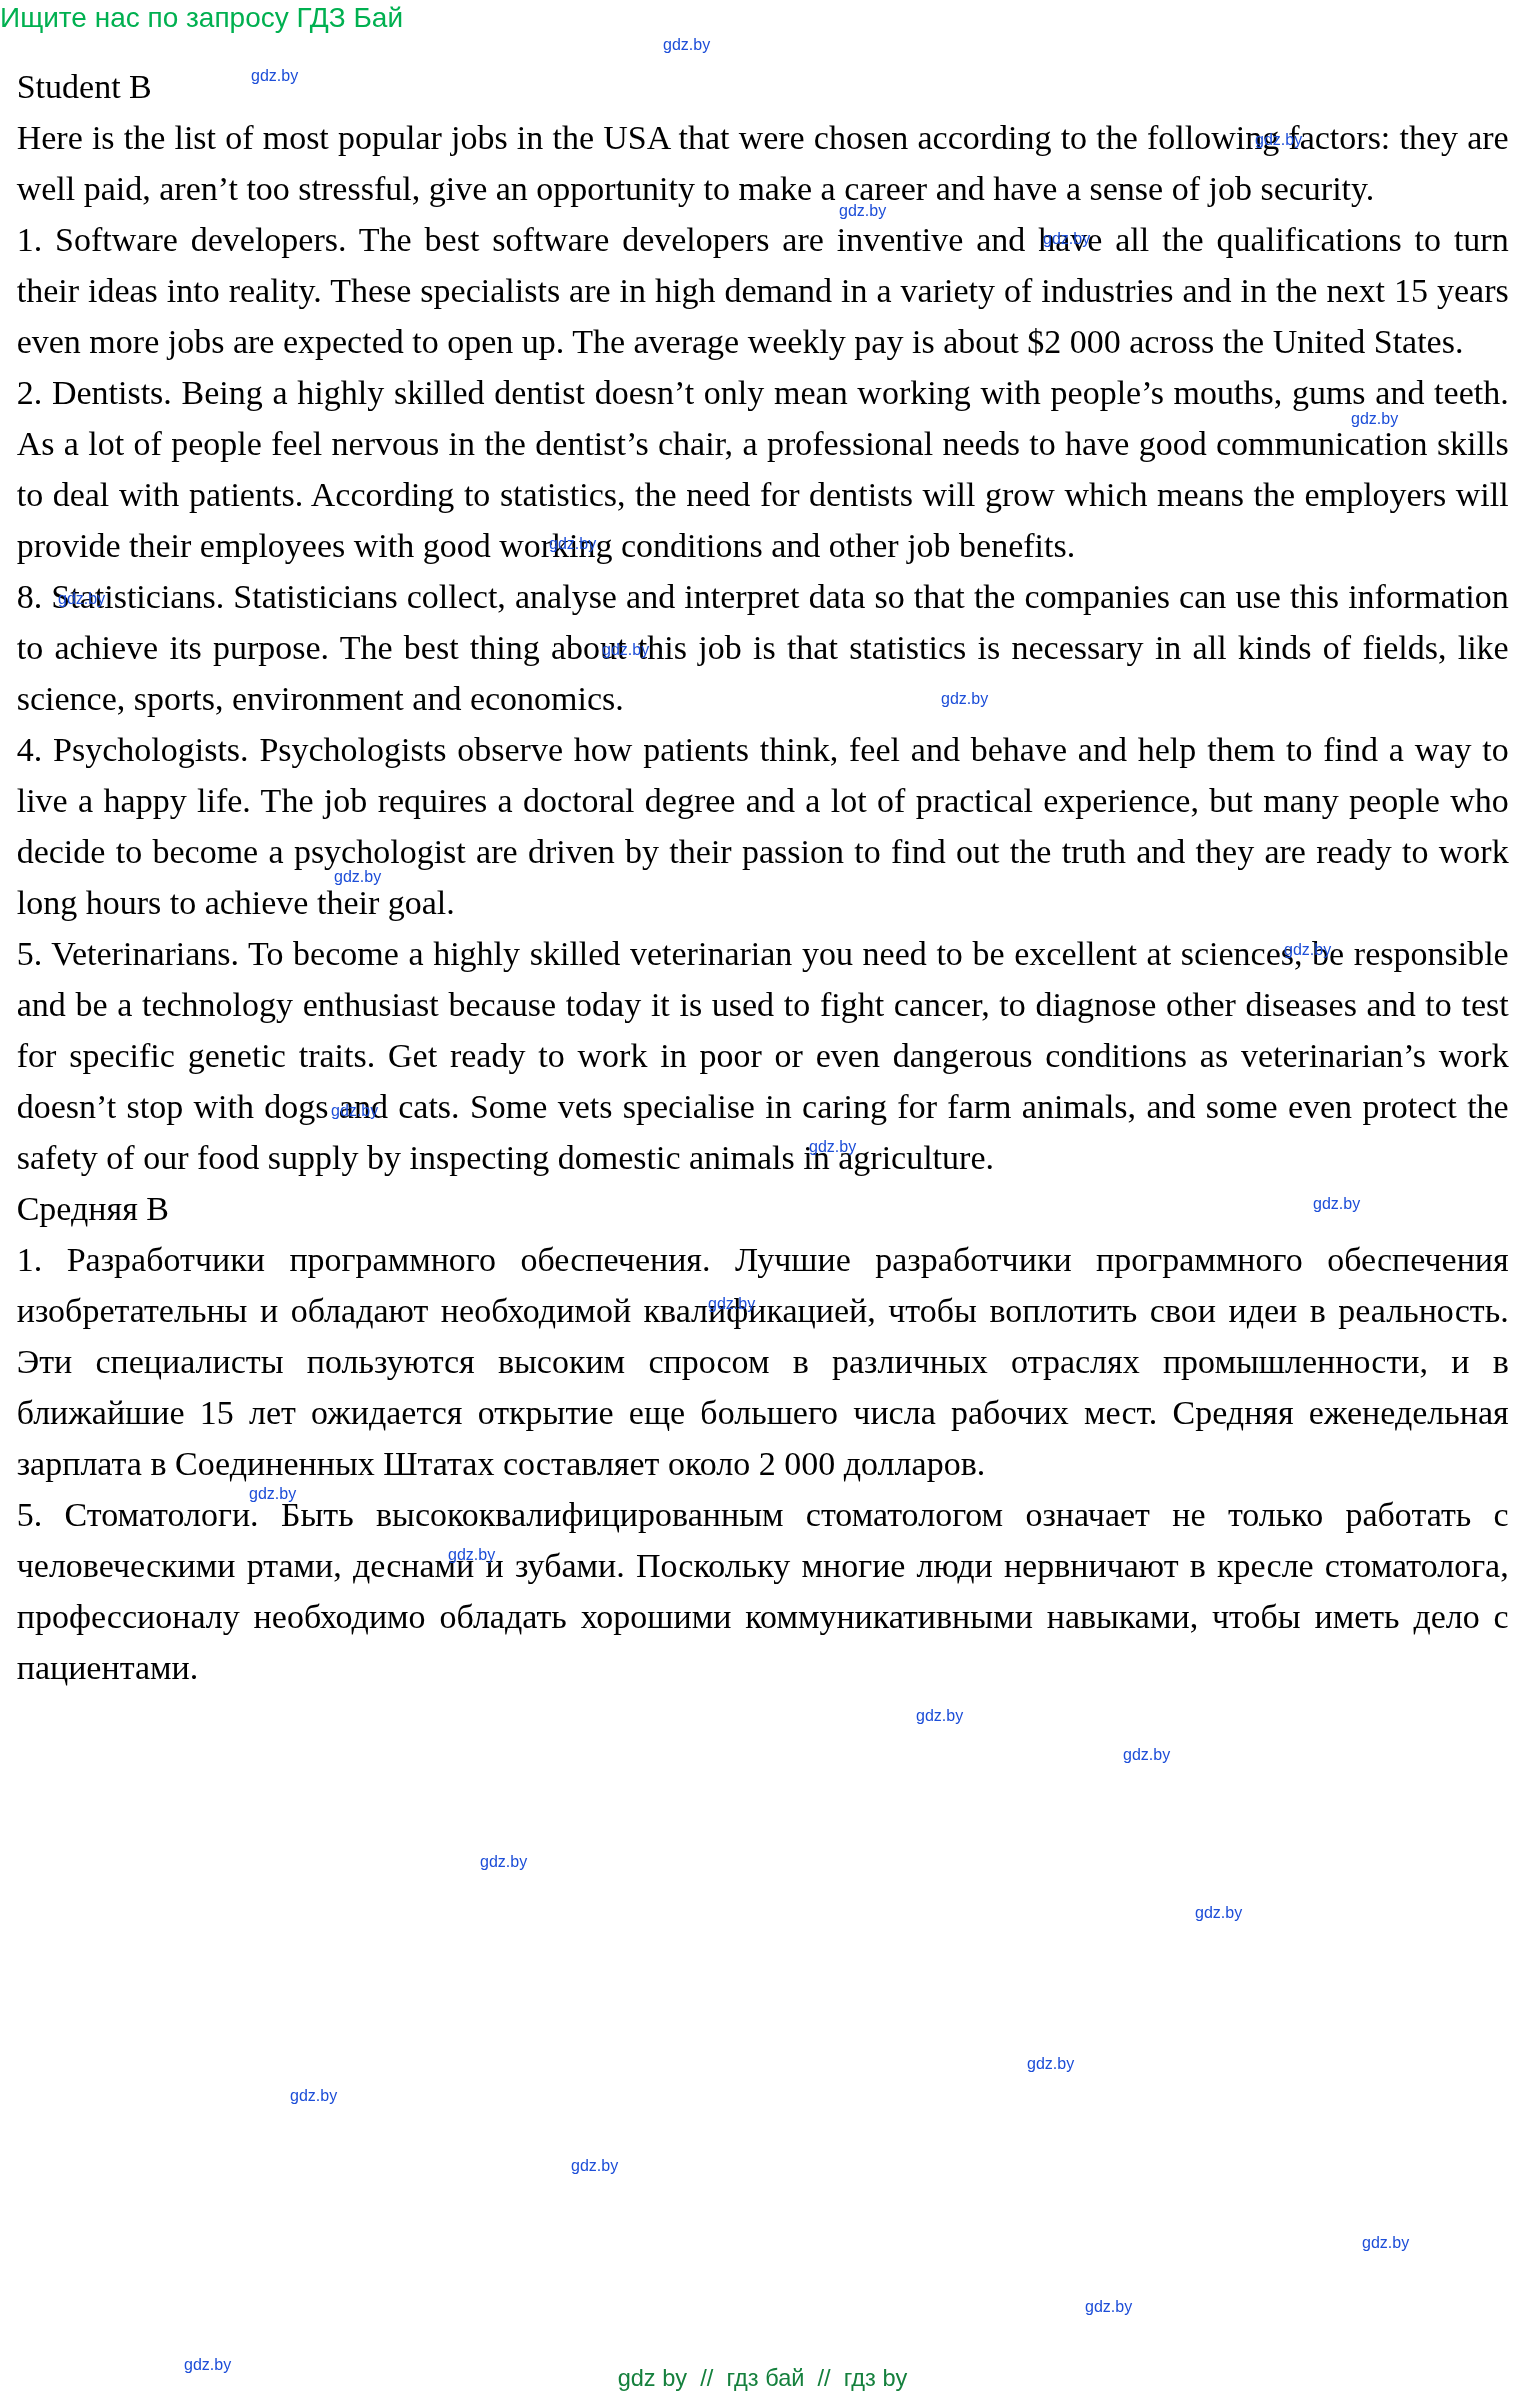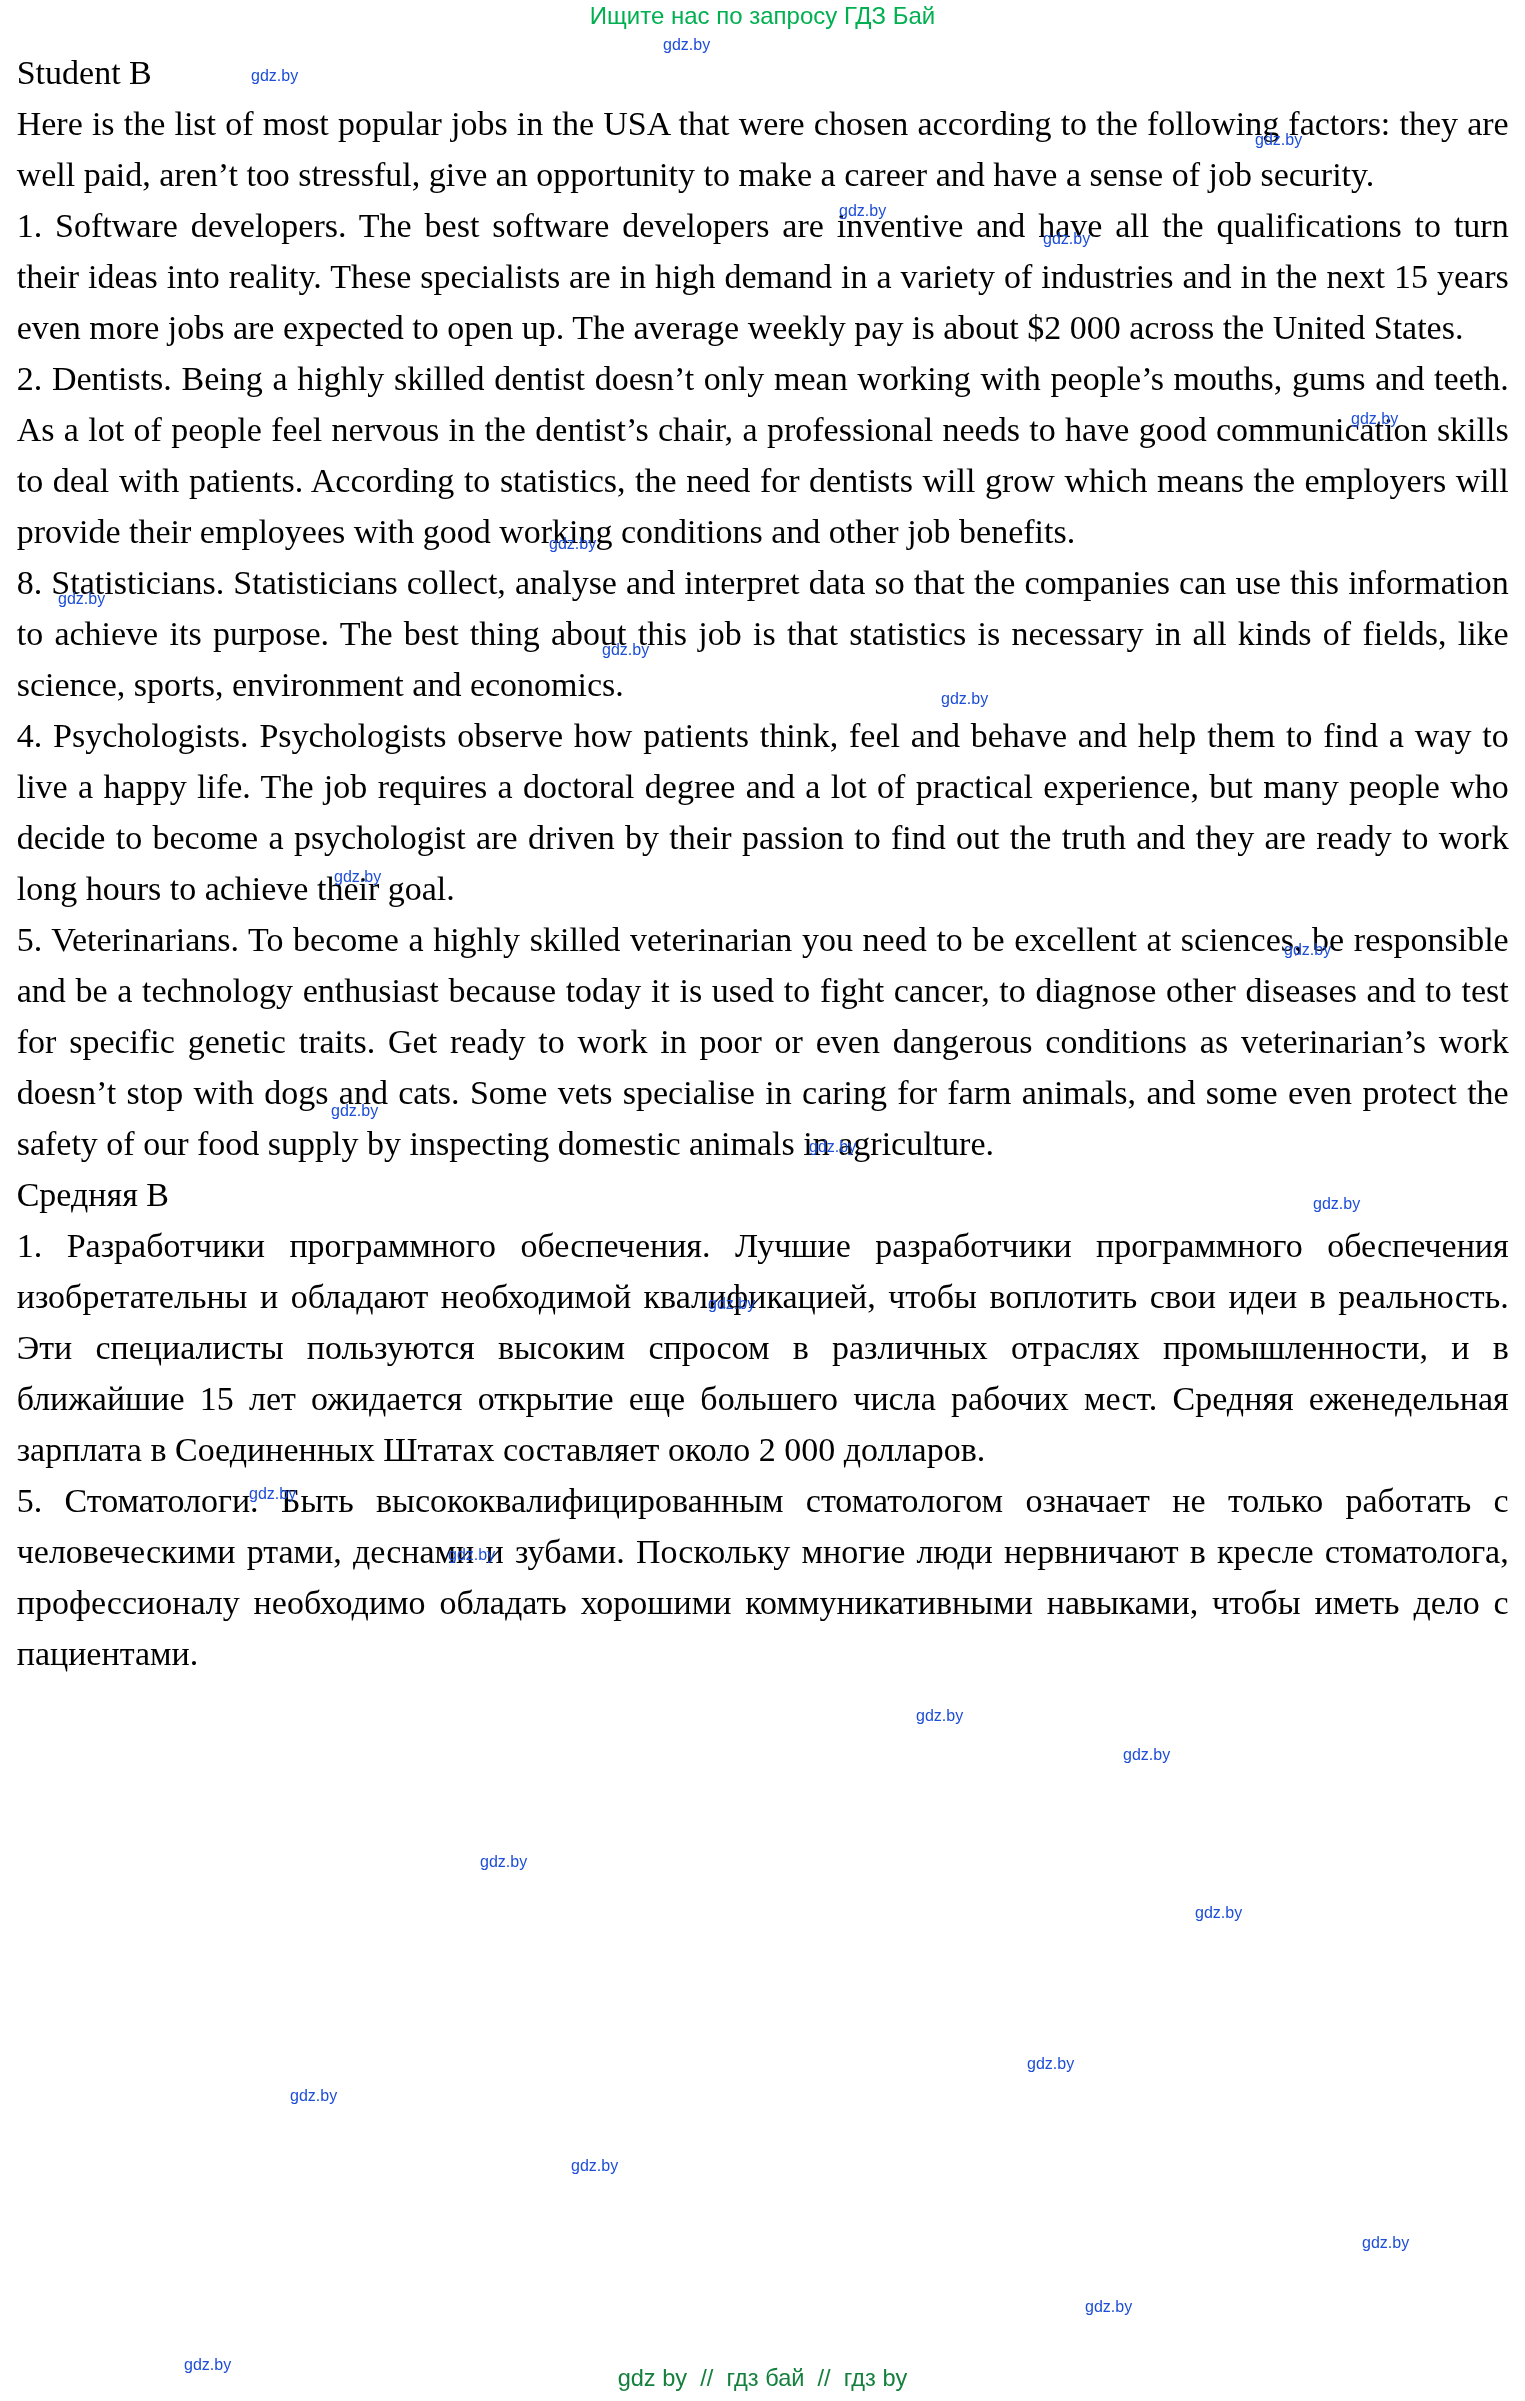--- a/index.html
+++ b/index.html
@@ -11,28 +11,28 @@
     background: #ffffff;
     overflow: hidden;
     font-family: "Liberation Serif", "DejaVu Serif", serif;
     color: #000000;
   }
   .promo {
     position: absolute;
     top: 1.5px;
     left: 0;
     width: 100%;
-    text-align: center;
+    text-align: left;
     font-family: "Liberation Sans", "DejaVu Sans", sans-serif;
-    font-size: 24px;
+    font-size: 28px;
     color: #00b050;
   }
   .content {
     position: absolute;
-    top: 47px;
+    top: 61px;
     left: 16.7px;
     width: 1492px;
     font-size: 34px;
     line-height: 51px;
     text-align: justify;
   }
   .content p { margin: 0; padding: 0; }
   .content p.title { text-align: left; }
   .footer {
     position: absolute;

